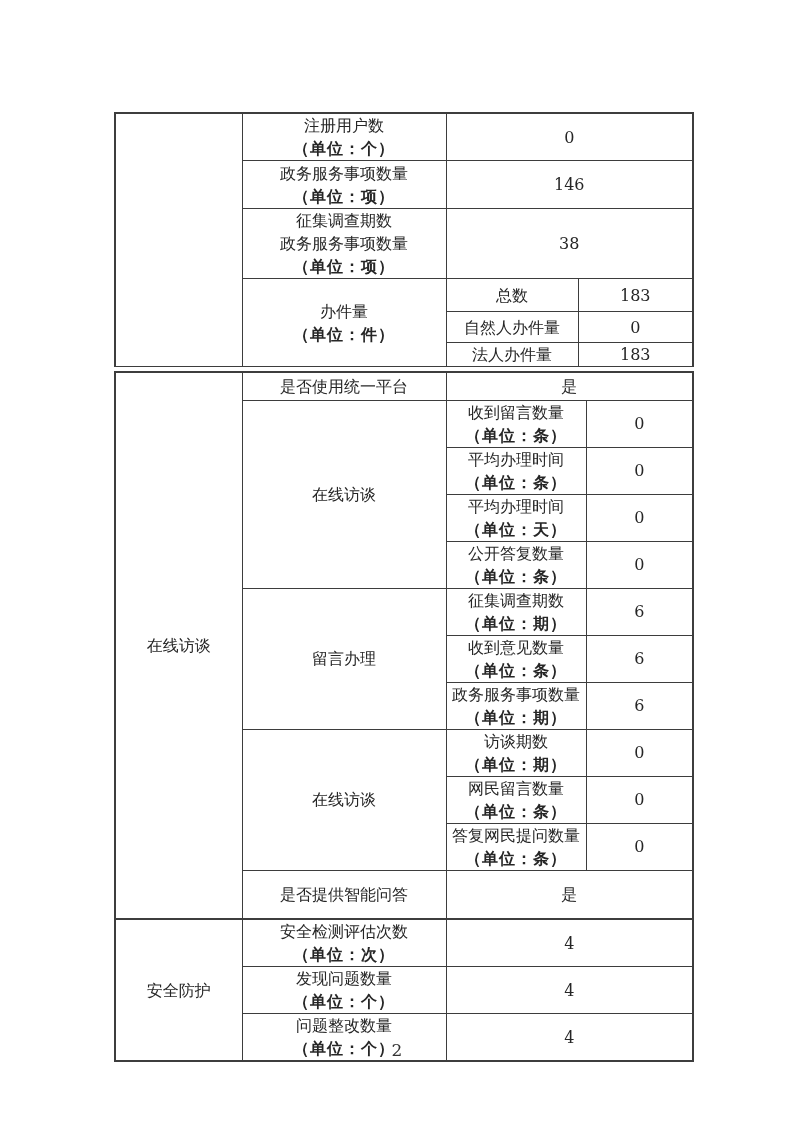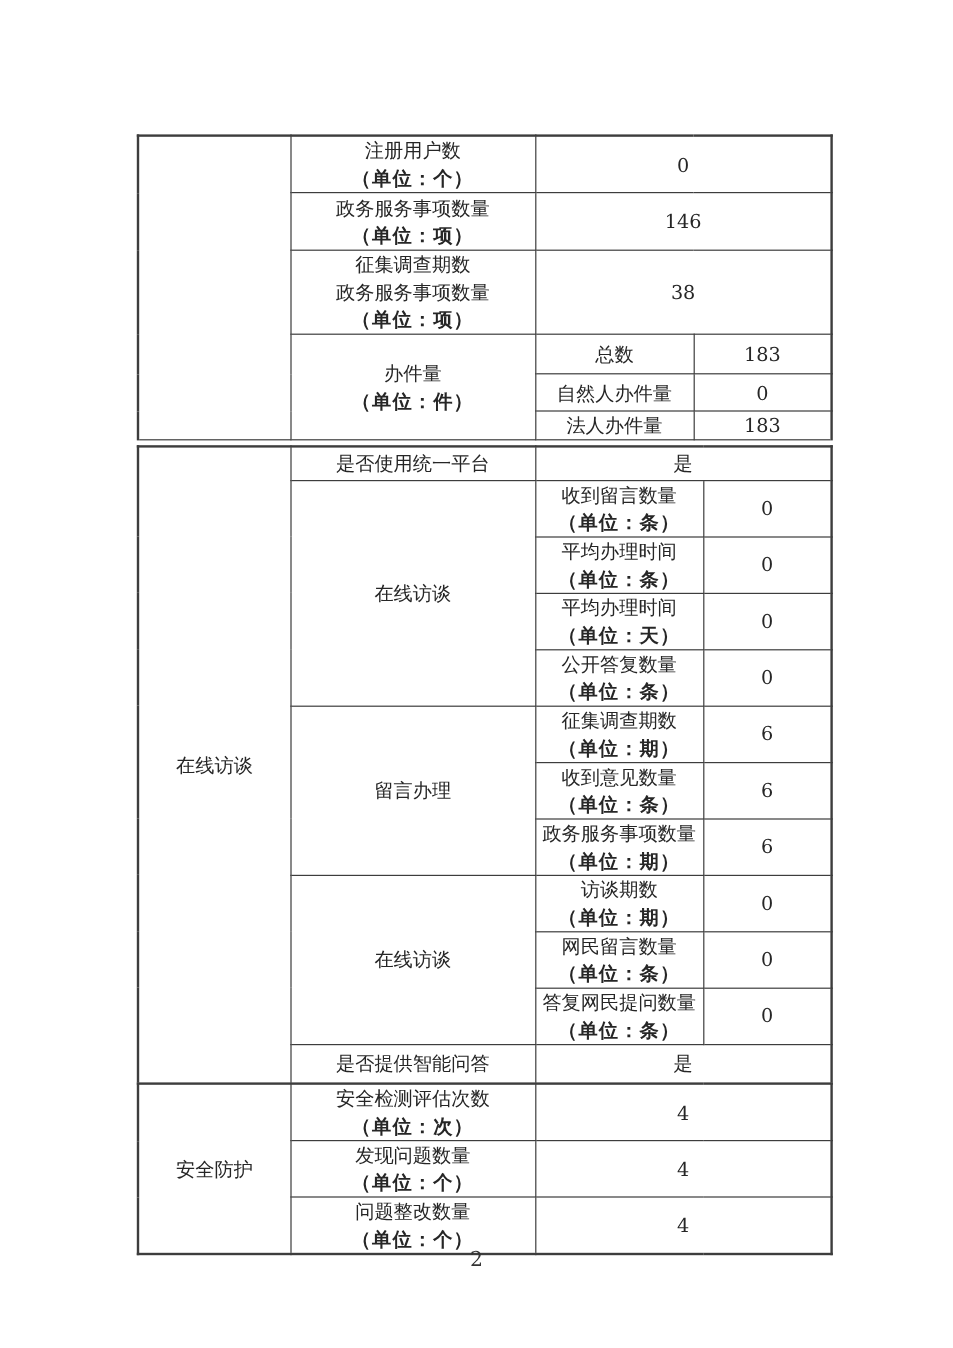--- a/index.html
+++ b/index.html
@@ -180,21 +180,21 @@
       </td>
       <td class="val">0</td>
     </tr>
     <tr style="height:45px">
       <td>
         <div>答复网民提问数量</div>
         <div class="unit-line">（单位：条）</div>
       </td>
       <td class="val">0</td>
     </tr>
-    <tr style="height:32px">
+    <tr style="height:48px">
       <td>是否提供智能问答</td>
       <td colspan="2" class="val">是</td>
     </tr>
   </tbody>
     </table>
 
   <table class="doc-table" id="tbl-security">
     <colgroup>
         <col style="width:127px">
         <col style="width:204px">

